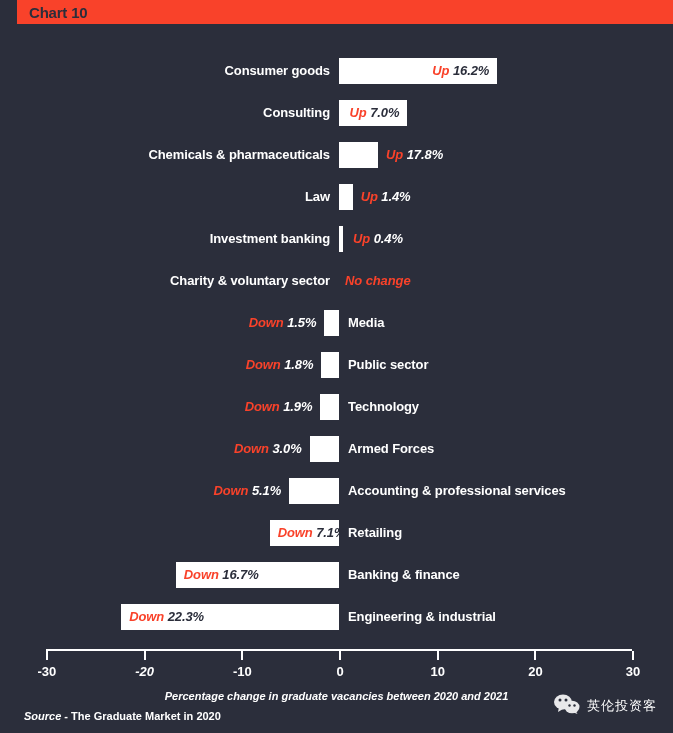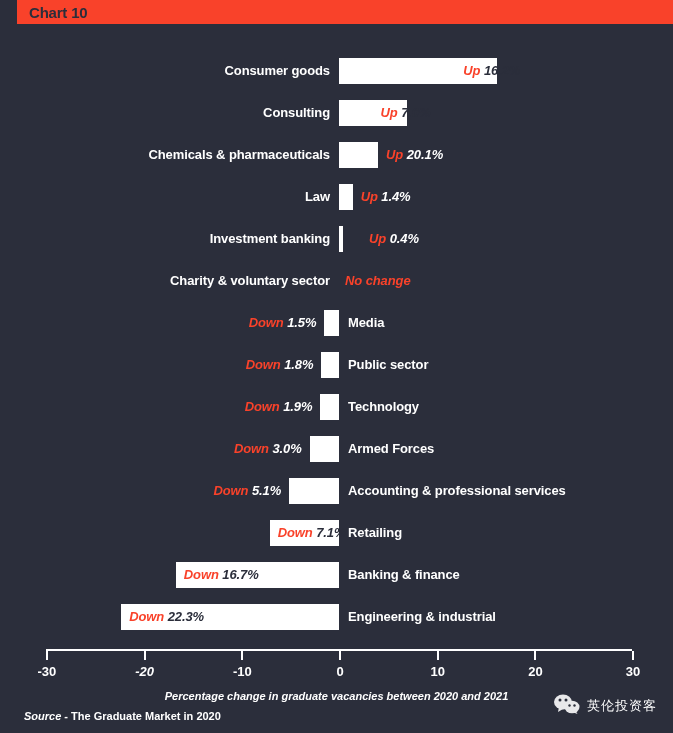--- a/index.html
+++ b/index.html
@@ -80,21 +80,21 @@
 
   .value-label {
     position: absolute;
     top: 8px;
     height: 26px;
     line-height: 26px;
     font-size: 13px;
     white-space: nowrap;
     letter-spacing: -0.1px;
   }
-  .value-label.inside-right { text-align: right; padding-left: 31px; }
+  .value-label.inside-right { text-align: right; }
   .value-label.inside-left  { text-align: left; }
   .value-label.outside-right{ text-align: left; }
   .value-label.outside-left { text-align: right; }
 
   .dir {
     color: #f9422a;
     font-style: italic;
     font-weight: bold;
   }
   .num {
@@ -187,31 +187,31 @@
         <div class="value-label inside-right" style="left: 339px; width: 150.274px;"><span class="dir">Up</span> <span class="num on-bar">16.2%</span></div>
       </div>
       <div class="row" style="top: 54px;">
         <div class="bar" style="width: 68.39px; left: 339px;"></div>
         <div class="cat-label left" style="right: 343px;">Consulting</div>
         <div class="value-label inside-right" style="left: 339px; width: 60.39px;"><span class="dir">Up</span> <span class="num on-bar">7.0%</span></div>
       </div>
       <div class="row" style="top: 96px;">
         <div class="bar" style="width: 39.08px; left: 339px;"></div>
         <div class="cat-label left" style="right: 343px;">Chemicals &amp; pharmaceuticals</div>
-        <div class="value-label outside-right" style="left: 386.08px;"><span class="dir">Up</span> <span class="num off-bar">20.1%</span></div>
+        <div class="value-label outside-right" style="left: 386.08px;"><span class="dir">Up</span> <span class="num off-bar">17.8%</span></div>
       </div>
       <div class="row" style="top: 138px;">
         <div class="bar" style="width: 13.678px; left: 339px;"></div>
         <div class="cat-label left" style="right: 343px;">Law</div>
         <div class="value-label outside-right" style="left: 360.678px;"><span class="dir">Up</span> <span class="num off-bar">1.4%</span></div>
       </div>
       <div class="row" style="top: 180px;">
         <div class="bar" style="width: 3.908px; left: 339px;"></div>
         <div class="cat-label left" style="right: 343px;">Investment banking</div>
-        <div class="value-label outside-right" style="left: 369px;"><span class="dir">Up</span> <span class="num off-bar">0.4%</span></div>
+        <div class="value-label outside-right" style="left: 353px;"><span class="dir">Up</span> <span class="num off-bar">0.4%</span></div>
       </div>
       <div class="row" style="top: 222px;">
         <div class="cat-label left" style="right: 343px;">Charity &amp; voluntary sector</div>
         <div class="value-label outside-right" style="left: 345px;"><span class="nochange">No change</span></div>
       </div>
       <div class="row" style="top: 264px;">
         <div class="bar" style="width: 14.655px; left: 324.345px;"></div>
         <div class="cat-label right" style="left: 348px;">Media</div>
         <div class="value-label outside-left" style="right: 356.655px;"><span class="dir">Down</span> <span class="num off-bar">1.5%</span></div>
       </div>

